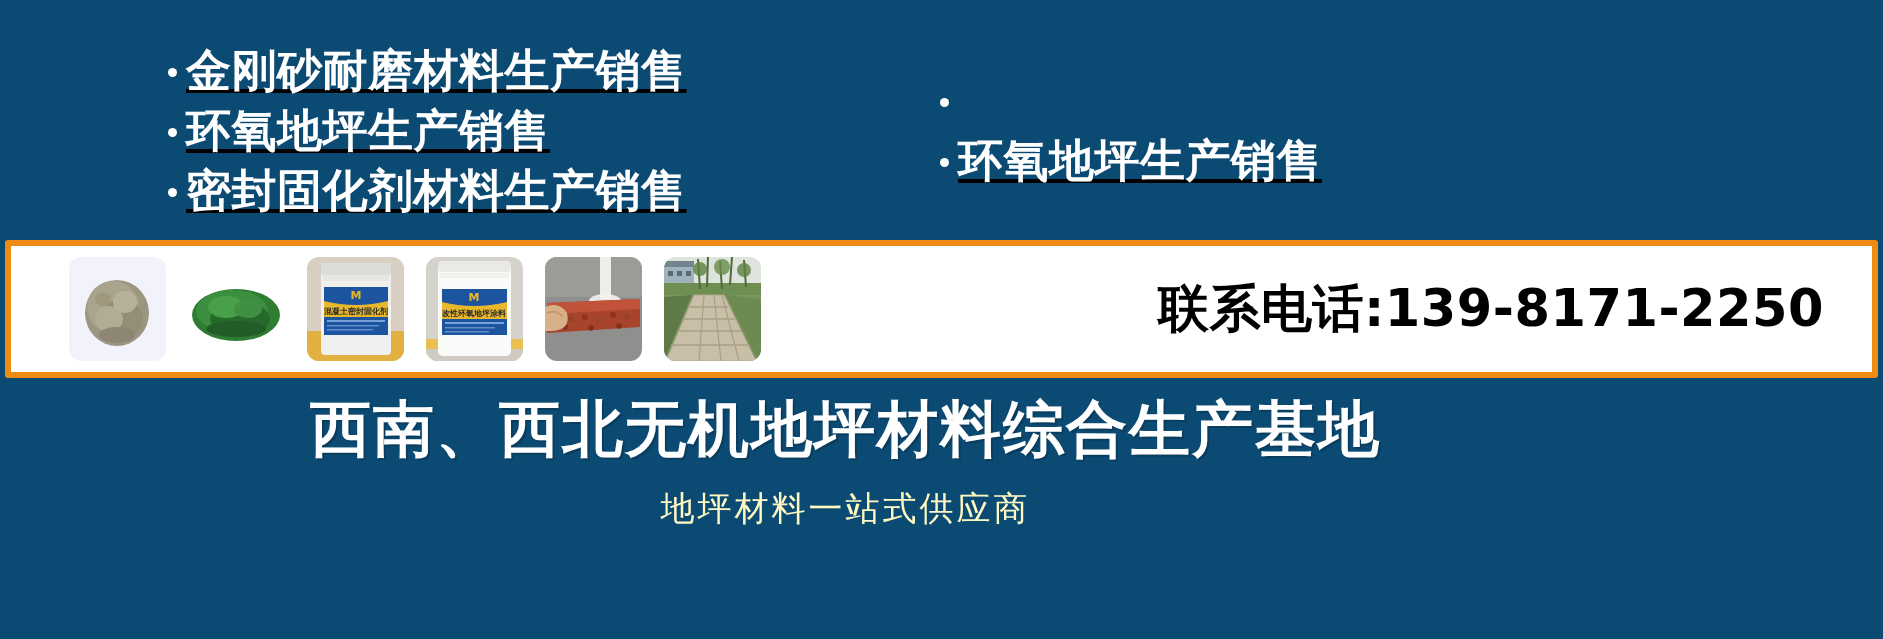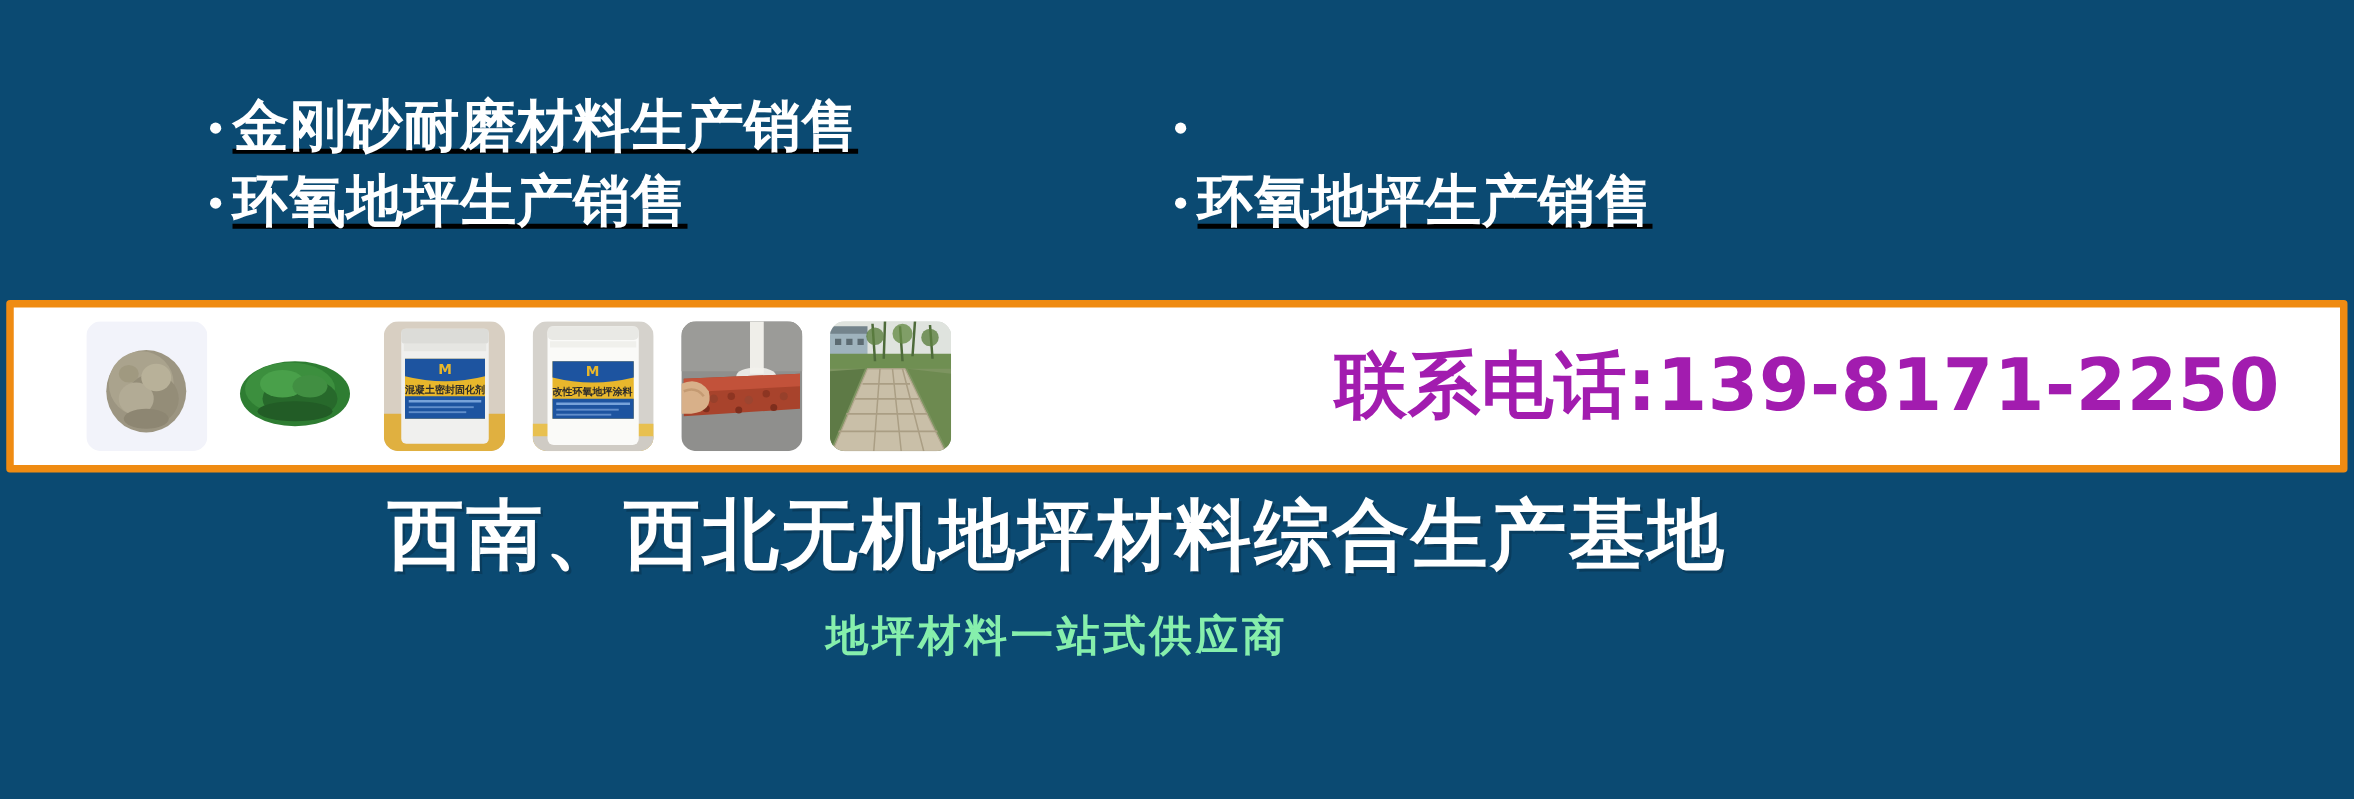--- a/index.html
+++ b/index.html
@@ -98,22 +98,22 @@
     position: relative;
     flex: 0 0 auto;
     background: #ffffff;
   }
 
   .thumb svg { display: block; width: 100%; height: 100%; }
 
   .phone {
     margin-left: auto;
     margin-right: 34px;
-    color: #a21caf;
-    font-size: 58px;
+    color: #000000;
+    font-size: 51px;
     font-weight: bold;
     letter-spacing: 0.5px;
     white-space: nowrap;
   }
 
   
   .bottom {
     position: absolute;
     top: 382px;
     left: 0;
@@ -131,42 +131,46 @@
     font-size: 61px;
     font-weight: bold;
     letter-spacing: 2px;
     white-space: nowrap;
     line-height: 1.15;
     text-shadow: 2px 2px 0 rgba(0,0,0,0.18);
   }
 
   .subline {
     margin-top: 22px;
-    color: #86efac;
+    color: #fef9c3;
     font-size: 34px;
-    font-weight: bold;
+    font-weight: normal;
     letter-spacing: 3px;
     white-space: nowrap;
   }
 </style>
 </head>
 <body>
 
 <div id="banner">
 
   <div class="services">
 
     <div class="svc-col left">
       <div class="svc-line">
         <span class="bullet"></span>
         <span>金刚砂耐磨材料生产销售</span>
       </div>
       <div class="svc-line">
         <span class="bullet"></span>
         <span>环氧地坪生产销售</span>
+      </div>
+      <div class="svc-line">
+        <span class="bullet"></span>
+        <span>密封固化剂材料生产销售</span>
       </div>
     </div>
 
     <div class="svc-col right">
       <div class="svc-line">
         <span class="bullet"></span>
       </div>
       <div class="svc-line">
         <span class="bullet"></span>
         <span>环氧地坪生产销售</span>

